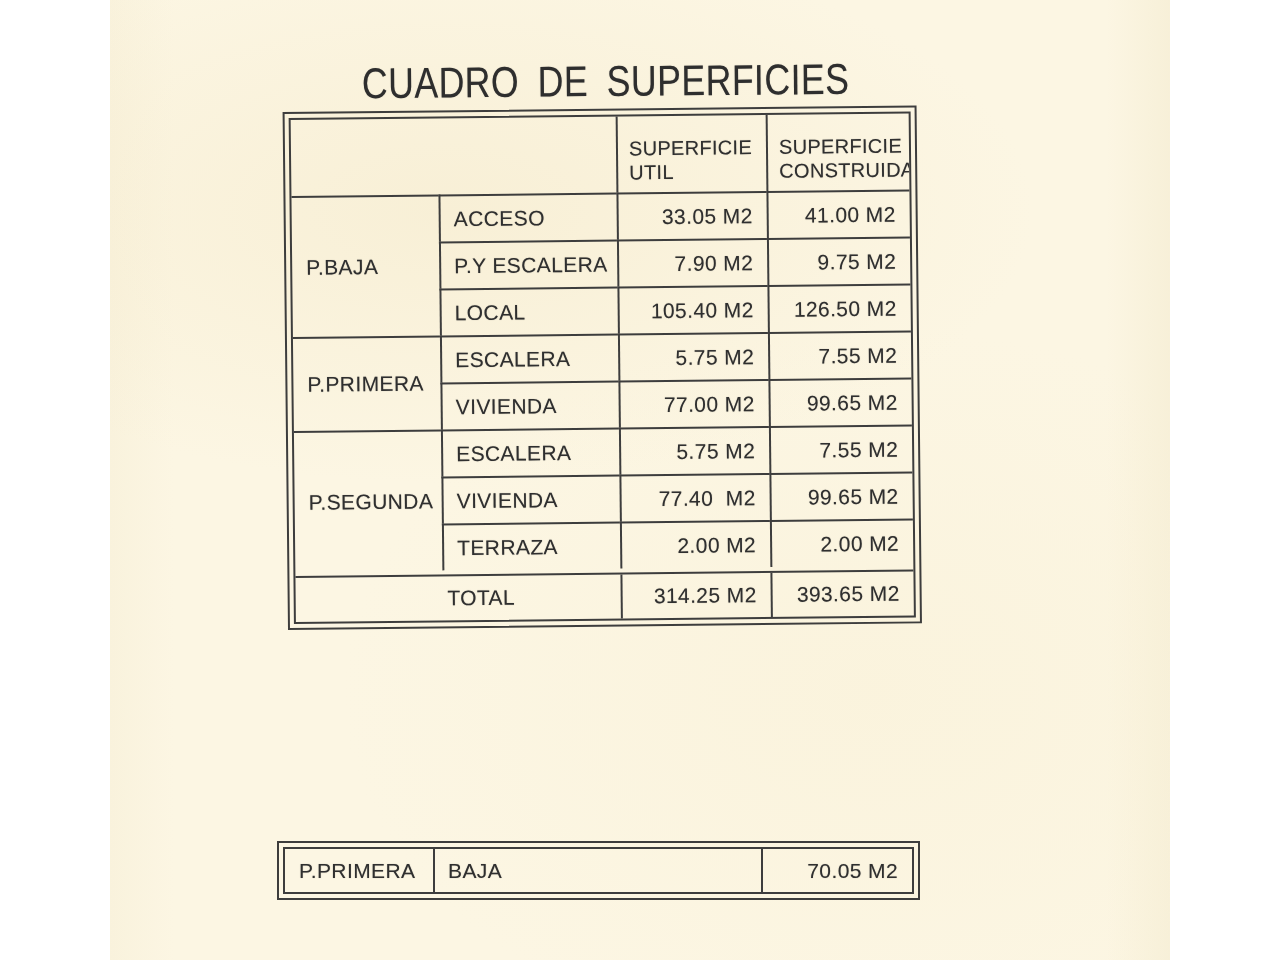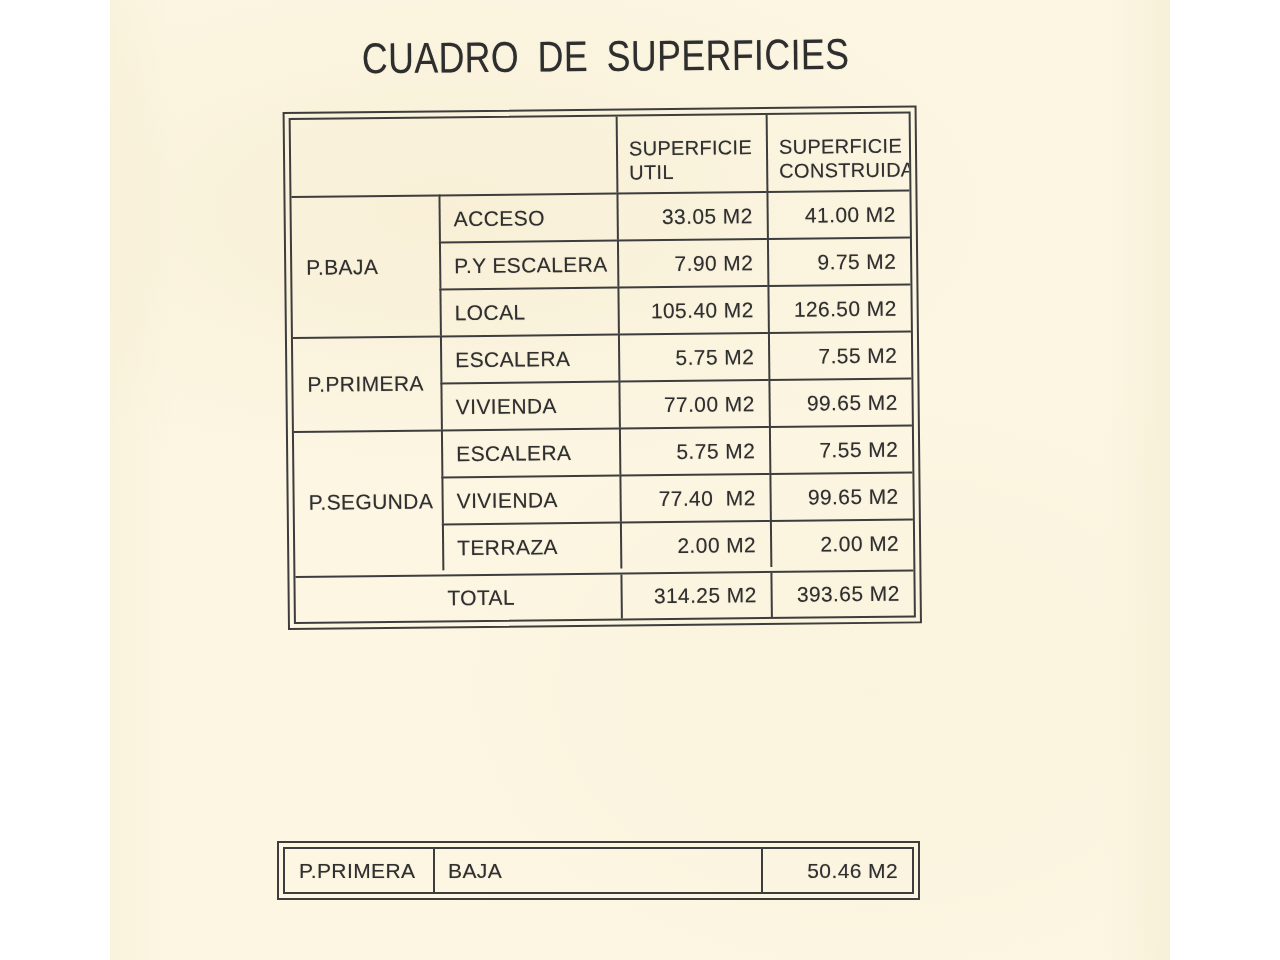--- a/index.html
+++ b/index.html
@@ -10,21 +10,21 @@
   }
   .paper{
     position:absolute;left:110px;top:0;width:1060px;height:960px;
     background-color:#fcf6e3;
     background-image:
       radial-gradient(900px 420px at 32% 22%, rgba(243,231,198,0.45), rgba(243,231,198,0) 65%),
       radial-gradient(760px 520px at 72% 72%, rgba(249,241,216,0.55), rgba(249,241,216,0) 70%),
       linear-gradient(90deg, rgba(240,230,200,0.25) 0%, rgba(240,230,200,0) 6%, rgba(240,230,200,0) 94%, rgba(238,228,196,0.35) 100%);
   }
   .title{
-    position:absolute;left:178px;top:32px;width:636px;
+    position:absolute;left:178px;top:57px;width:636px;
     text-align:center;margin:0;
     font-size:43px;font-weight:400;color:#2e2e2e;
     letter-spacing:0.5px;word-spacing:10px;
     text-shadow:0 0 1px rgba(46,46,46,0.35);
   }
   .title>span{display:inline-block;transform:rotate(-0.5deg) scaleX(0.83);transform-origin:50% 50%;}
 
   
   .main-outer{
     position:absolute;left:178px;top:112px;width:634px;
@@ -132,17 +132,17 @@
         <div class="cell val bleft">314.25 M2</div>
         <div class="cell val bleft">393.65 M2</div>
       </div>
     </div>
   </div>
 
   <div class="annex-outer">
     <div class="annex-inner">
       <div class="cell floor">P.PRIMERA</div>
       <div class="cell room bleft">BAJA</div>
-      <div class="cell val bleft">50.46 M2</div>
+      <div class="cell val bleft">70.05 M2</div>
     </div>
   </div>
 
 </div>
 
 </body></html>

